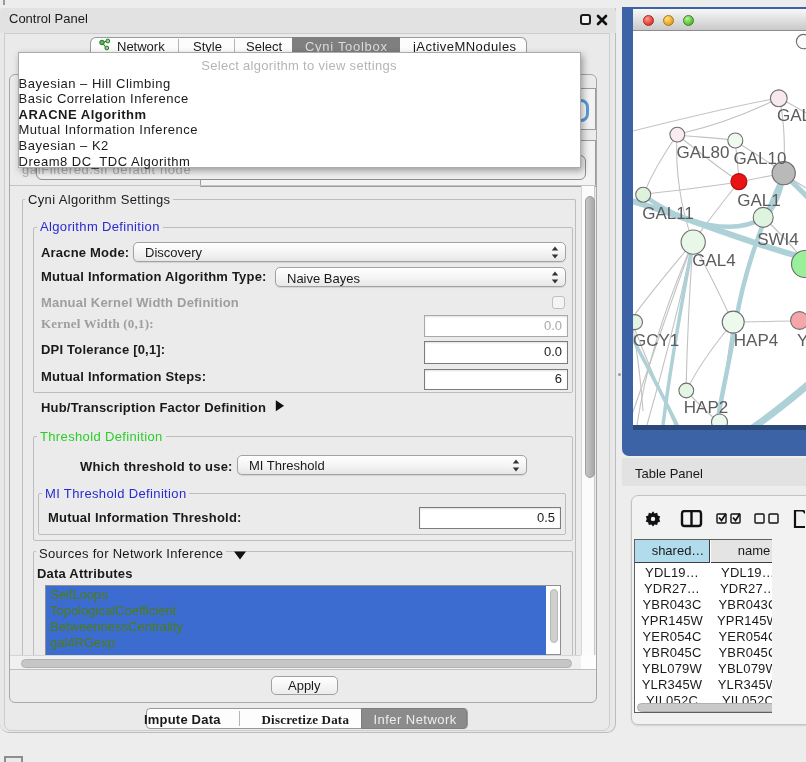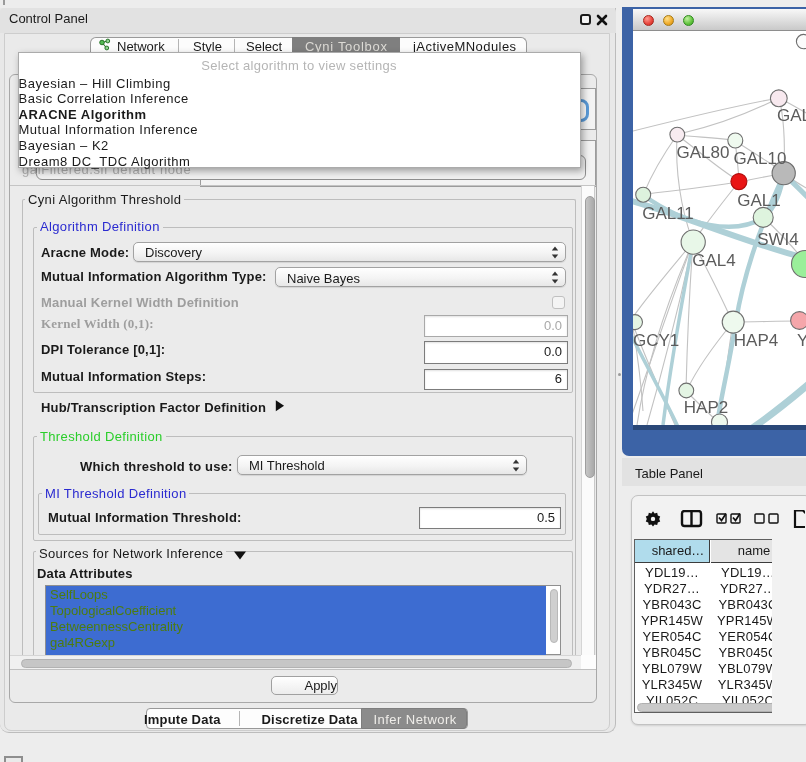--- a/index.html
+++ b/index.html
@@ -49,21 +49,21 @@
 
 <div class="abs" style="left:200px;top:88px;width:396px;height:42px;border:1px solid #9c9c9c;background:#f3f3f3;"></div>
 <div class="abs" style="left:210px;top:99px;width:379px;height:23px;border:3px solid #5b9bd8;border-radius:8px;background:#fdfdfd;"></div>
 <div class="abs" style="left:200px;top:140px;width:396px;height:47px;border:1px solid #9c9c9c;background:#f3f3f3;"></div>
 <div class="abs" style="left:36px;top:155px;width:550px;height:24.5px;border:1px solid #8e8e8e;border-radius:6px;background:#f0f0f0;"></div>
 <div class="abs" style="left:22px;top:162px;color:#b0b0b0;letter-spacing:0.6px;">galFiltered.sif default node</div>
 
 <div class="abs" style="left:10px;top:185px;width:586px;height:1px;background:#c4c4c4;"></div>
 
 <div class="gbox" style="left:21.5px;top:199px;width:554px;height:469px;border-bottom:none;"></div>
-<div class="glabel" style="left:25px;top:192px;">Cyni Algorithm Threshold</div>
+<div class="glabel" style="left:25px;top:192px;">Cyni Algorithm Settings</div>
 
 <div class="gbox" style="left:33px;top:227px;width:539.5px;height:165.5px;"></div>
 <div class="glabel" style="left:37px;top:218.5px;color:#2a2ad0;">Algorithm Definition</div>
 
 <div class="abs b" style="left:41px;top:245px;">Aracne Mode:</div>
 <div class="combo" style="left:133px;top:241.5px;width:433px;height:20px;text-align:right;">
     <span class="ct">Discovery</span>
     <svg class="arr" viewBox="0 0 8 13">
       <path d="M4 0.5 L7.2 4.5 L0.8 4.5 Z" fill="#333"></path>
       <path d="M4 12.5 L0.8 8.5 L7.2 8.5 Z" fill="#333"></path>
@@ -126,27 +126,27 @@
 <div class="abs" style="left:50px;top:587px;color:#4d7c0f;line-height:16px;">SelfLoops<br>TopologicalCoefficient<br>BetweennessCentrality<br>gal4RGexp</div>
 <div class="abs" style="left:549.5px;top:588.5px;width:8px;height:54px;border-radius:4px;background:#cfcfcf;border:1px solid #b8b8b8;"></div>
 
 <div class="abs" style="left:581px;top:186px;width:14px;height:469px;background:#fbfbfb;border-left:1px solid #d5d5d5;border-right:1px solid #c9c9c9;"></div>
 <div class="abs" style="left:584.5px;top:196px;width:10.5px;height:282px;border-radius:6px;background:linear-gradient(90deg,#c6c6c6,#a9a9a9);border:1px solid #9e9e9e;"></div>
 <div class="abs" style="left:10px;top:655px;width:586px;height:13.5px;background:#f0f0f0;border-top:1px solid #d5d5d5;"></div>
 <div class="abs" style="left:21px;top:659px;width:551px;height:8.5px;border-radius:4.5px;background:#c6c6c6;border:1px solid #b2b2b2;"></div>
 <div class="abs" style="left:581px;top:655px;width:15px;height:13.5px;background:#fdfdfd;"></div>
 <div class="abs" style="left:10px;top:668.5px;width:586px;height:1px;background:#c0c0c0;"></div>
 
-<div class="abs" style="left:270.5px;top:676px;width:67.5px;height:19px;border:1px solid #a0a0a0;border-radius:5px;background:linear-gradient(#ffffff,#ececec);text-align:right;line-height:17px;">Apply</div>
+<div class="abs" style="left:270.5px;top:676px;width:67.5px;height:19px;border:1px solid #a0a0a0;border-radius:5px;background:linear-gradient(#ffffff,#ececec);text-align:center;line-height:17px;">Apply</div>
 
 <div class="abs" style="left:146px;top:708px;width:322px;height:21px;border:1px solid #989898;border-radius:4px;background:#fdfdfd;"></div>
 <div class="abs" style="left:238.5px;top:711px;width:1px;height:15px;background:#b5b5b5;"></div>
 <div class="abs" style="left:361px;top:708px;width:106px;height:21px;background:#8b8b8b;border:1px solid #7e7e7e;border-radius:0 4px 4px 0;"></div>
 <div class="abs b" style="left:144px;top:711.5px;text-align:center;">Impute Data</div>
-<div class="abs b" style="left:261.5px;top:711.5px;">Discretize Data</div>
+<div class="abs b" style="left:261.5px;top:711.5px;font-family:Liberation Serif, serif;">Discretize Data</div>
 <div class="abs" style="left:373.5px;top:711.5px;color:#efede9;letter-spacing:0.45px;">Infer Network</div>
 
 <div class="abs" style="left:4px;top:756px;width:19px;height:10px;border:2px solid #8e8e8e;background:#eaeaea;"></div>
 
 <div class="abs" style="left:17.5px;top:52px;width:563px;height:116px;background:#fff;border:1px solid #ababab;box-shadow:2px 3px 7px rgba(0,0,0,0.35);z-index:5;"></div>
 <div class="abs" style="left:17.5px;top:57.5px;width:563px;text-align:center;color:#b5b5b5;z-index:6;letter-spacing:0.3px;">Select algorithm to view settings</div>
 <div class="abs" style="left:18.5px;top:75.5px;z-index:6;line-height:15.65px;letter-spacing:0.5px;">Bayesian – Hill Climbing<br>Basic Correlation Inference<br><span style="font-weight:bold;">ARACNE Algorithm</span><br>Mutual Information Inference<br>Bayesian – K2<br>Dream8 DC_TDC Algorithm</div>
 
 <div class="abs" style="left:618px;top:373px;width:3px;height:3px;background:#9a9a9a;border-radius:50%;"></div>
 <div class="abs" style="left:622px;top:7px;width:184px;height:448.5px;background:#3c63a6;border-radius:0 0 0 7px;"></div>

